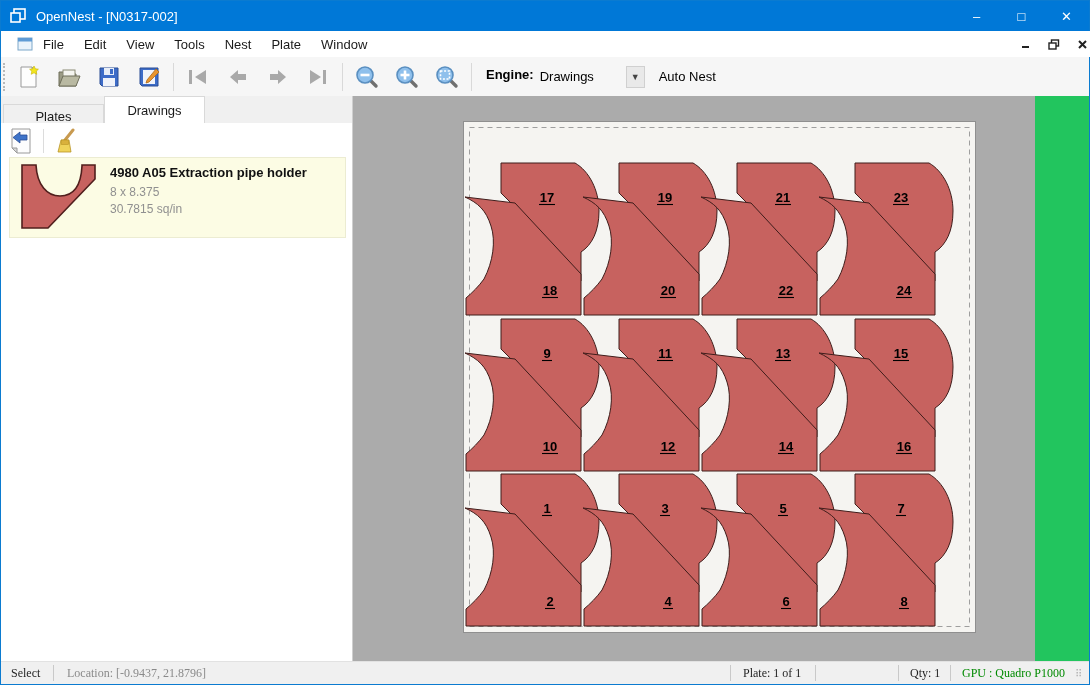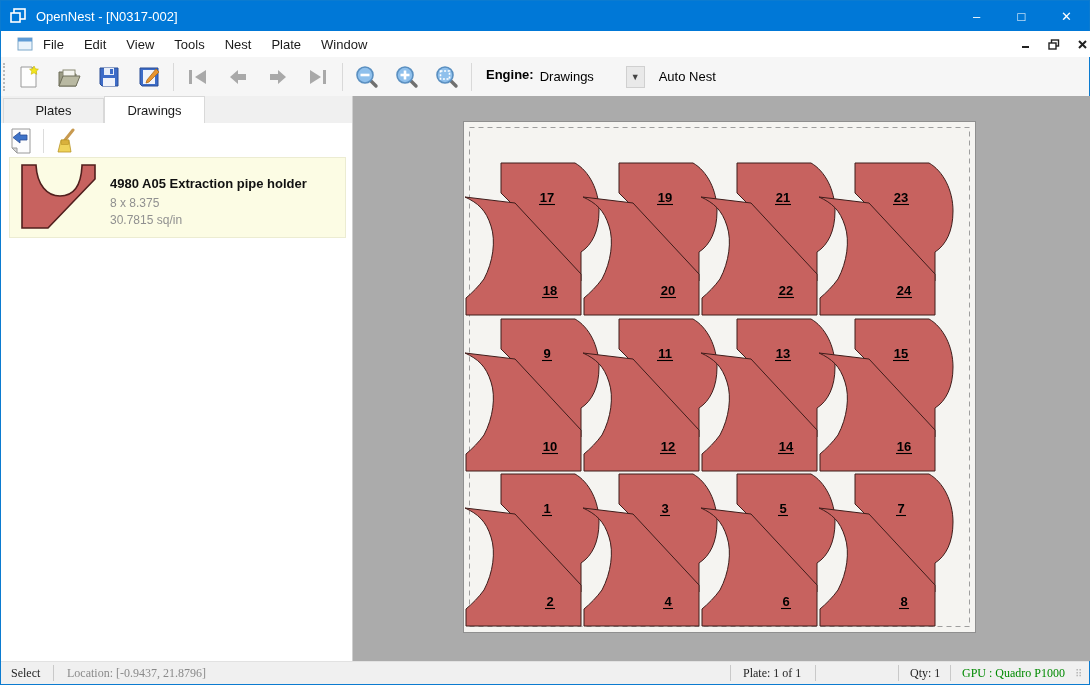--- a/index.html
+++ b/index.html
@@ -22,32 +22,32 @@
   .tb-grip{width:4px;height:28px;margin-left:2px;border-left:2px dotted #b9b9b9;}
   .tb-btn{width:26px;height:26px;display:flex;align-items:center;justify-content:center;margin:0 7px;}
   .tb-sep{width:1px;height:28px;background:#d9d9d9;margin:0 4px;}
   .engine-label{font-weight:bold;font-size:13px;margin:0 6px 4px 10px;}
   .engine-value{font-size:13px;width:86px;}
   .combo-arrow{width:17px;height:20px;background:#e9e9e9;border:1px solid #d0d0d0;display:flex;align-items:center;justify-content:center;font-size:9px;color:#444;margin-right:8px;}
   .autonest{font-size:13px;padding:4px 6px;}
   
   .leftpanel{position:absolute;left:0;top:95px;width:352px;height:565px;background:#fff;border-right:1px solid #cfcfcf;box-sizing:border-box;}
   .tabstrip{position:absolute;left:0;top:0;width:100%;height:27px;background:#f0f0f0;border-bottom:1px solid #d9d9d9;}
-  .tab{position:absolute;top:2px;height:28px;width:101px;text-align:center;font-size:13px;line-height:24px;color:#1a1a1a;background:#f0f0f0;border:1px solid #d9d9d9;box-sizing:border-box;}
+  .tab{position:absolute;top:8px;height:28px;width:101px;text-align:center;font-size:13px;line-height:24px;color:#1a1a1a;background:#f0f0f0;border:1px solid #d9d9d9;box-sizing:border-box;}
   .tab.active{top:0;height:27px;line-height:27px;background:#fff;border-bottom:none;z-index:2;}
   .panel-toolbar{position:absolute;left:0;top:27px;width:100%;height:36px;background:#fff;display:flex;align-items:center;}
   .pt-btn{width:28px;height:28px;display:flex;align-items:center;justify-content:center;margin:0 6px;}
   .pt-sep{width:1px;height:24px;background:#dcdcdc;margin:0 2px;}
   .drawing-item{position:absolute;left:8px;top:61px;width:337px;height:81px;background:#fcfce4;border:1px solid #ececd2;box-sizing:border-box;display:flex;}
   .thumb-wrap{width:100px;display:flex;align-items:center;justify-content:center;}
-  .item-text{padding-top:18px;}
+  .item-text{padding-top:7px;}
   .item-title{font-size:13px;font-weight:bold;color:#111;margin-bottom:4px;}
   .item-line{font-size:12px;color:#909090;line-height:16.5px;}
   
-  .canvas{position:absolute;left:352px;top:95px;width:738px;height:565px;background:#ababab;}
+  .canvas{position:absolute;left:352px;top:95px;width:682px;height:565px;background:#ababab;}
   .plate{position:absolute;left:110px;top:25px;width:513px;height:512px;}
   
   .statusbar{position:absolute;left:0;top:660px;width:100%;height:23px;background:#f0f0f0;border-top:1px solid #e2e2e2;font-size:12px;color:#1f1f1f;}
   .sb-item{position:absolute;top:4px;white-space:nowrap;font-family:Liberation Serif, serif;}
   .sb-sep{position:absolute;top:3px;width:1px;height:16px;background:#c9c9c9;}
   .sb-gray{color:#8a8a8a;}
   .sb-green{color:#008a00;}
   .grip{position:absolute;right:2px;top:6px;width:12px;height:12px;color:#b5b5b5;font-size:10px;letter-spacing:1px;}
   .bottomline{position:absolute;left:0;top:683px;width:100%;height:2px;background:#0b7bd0;}
 </style>

